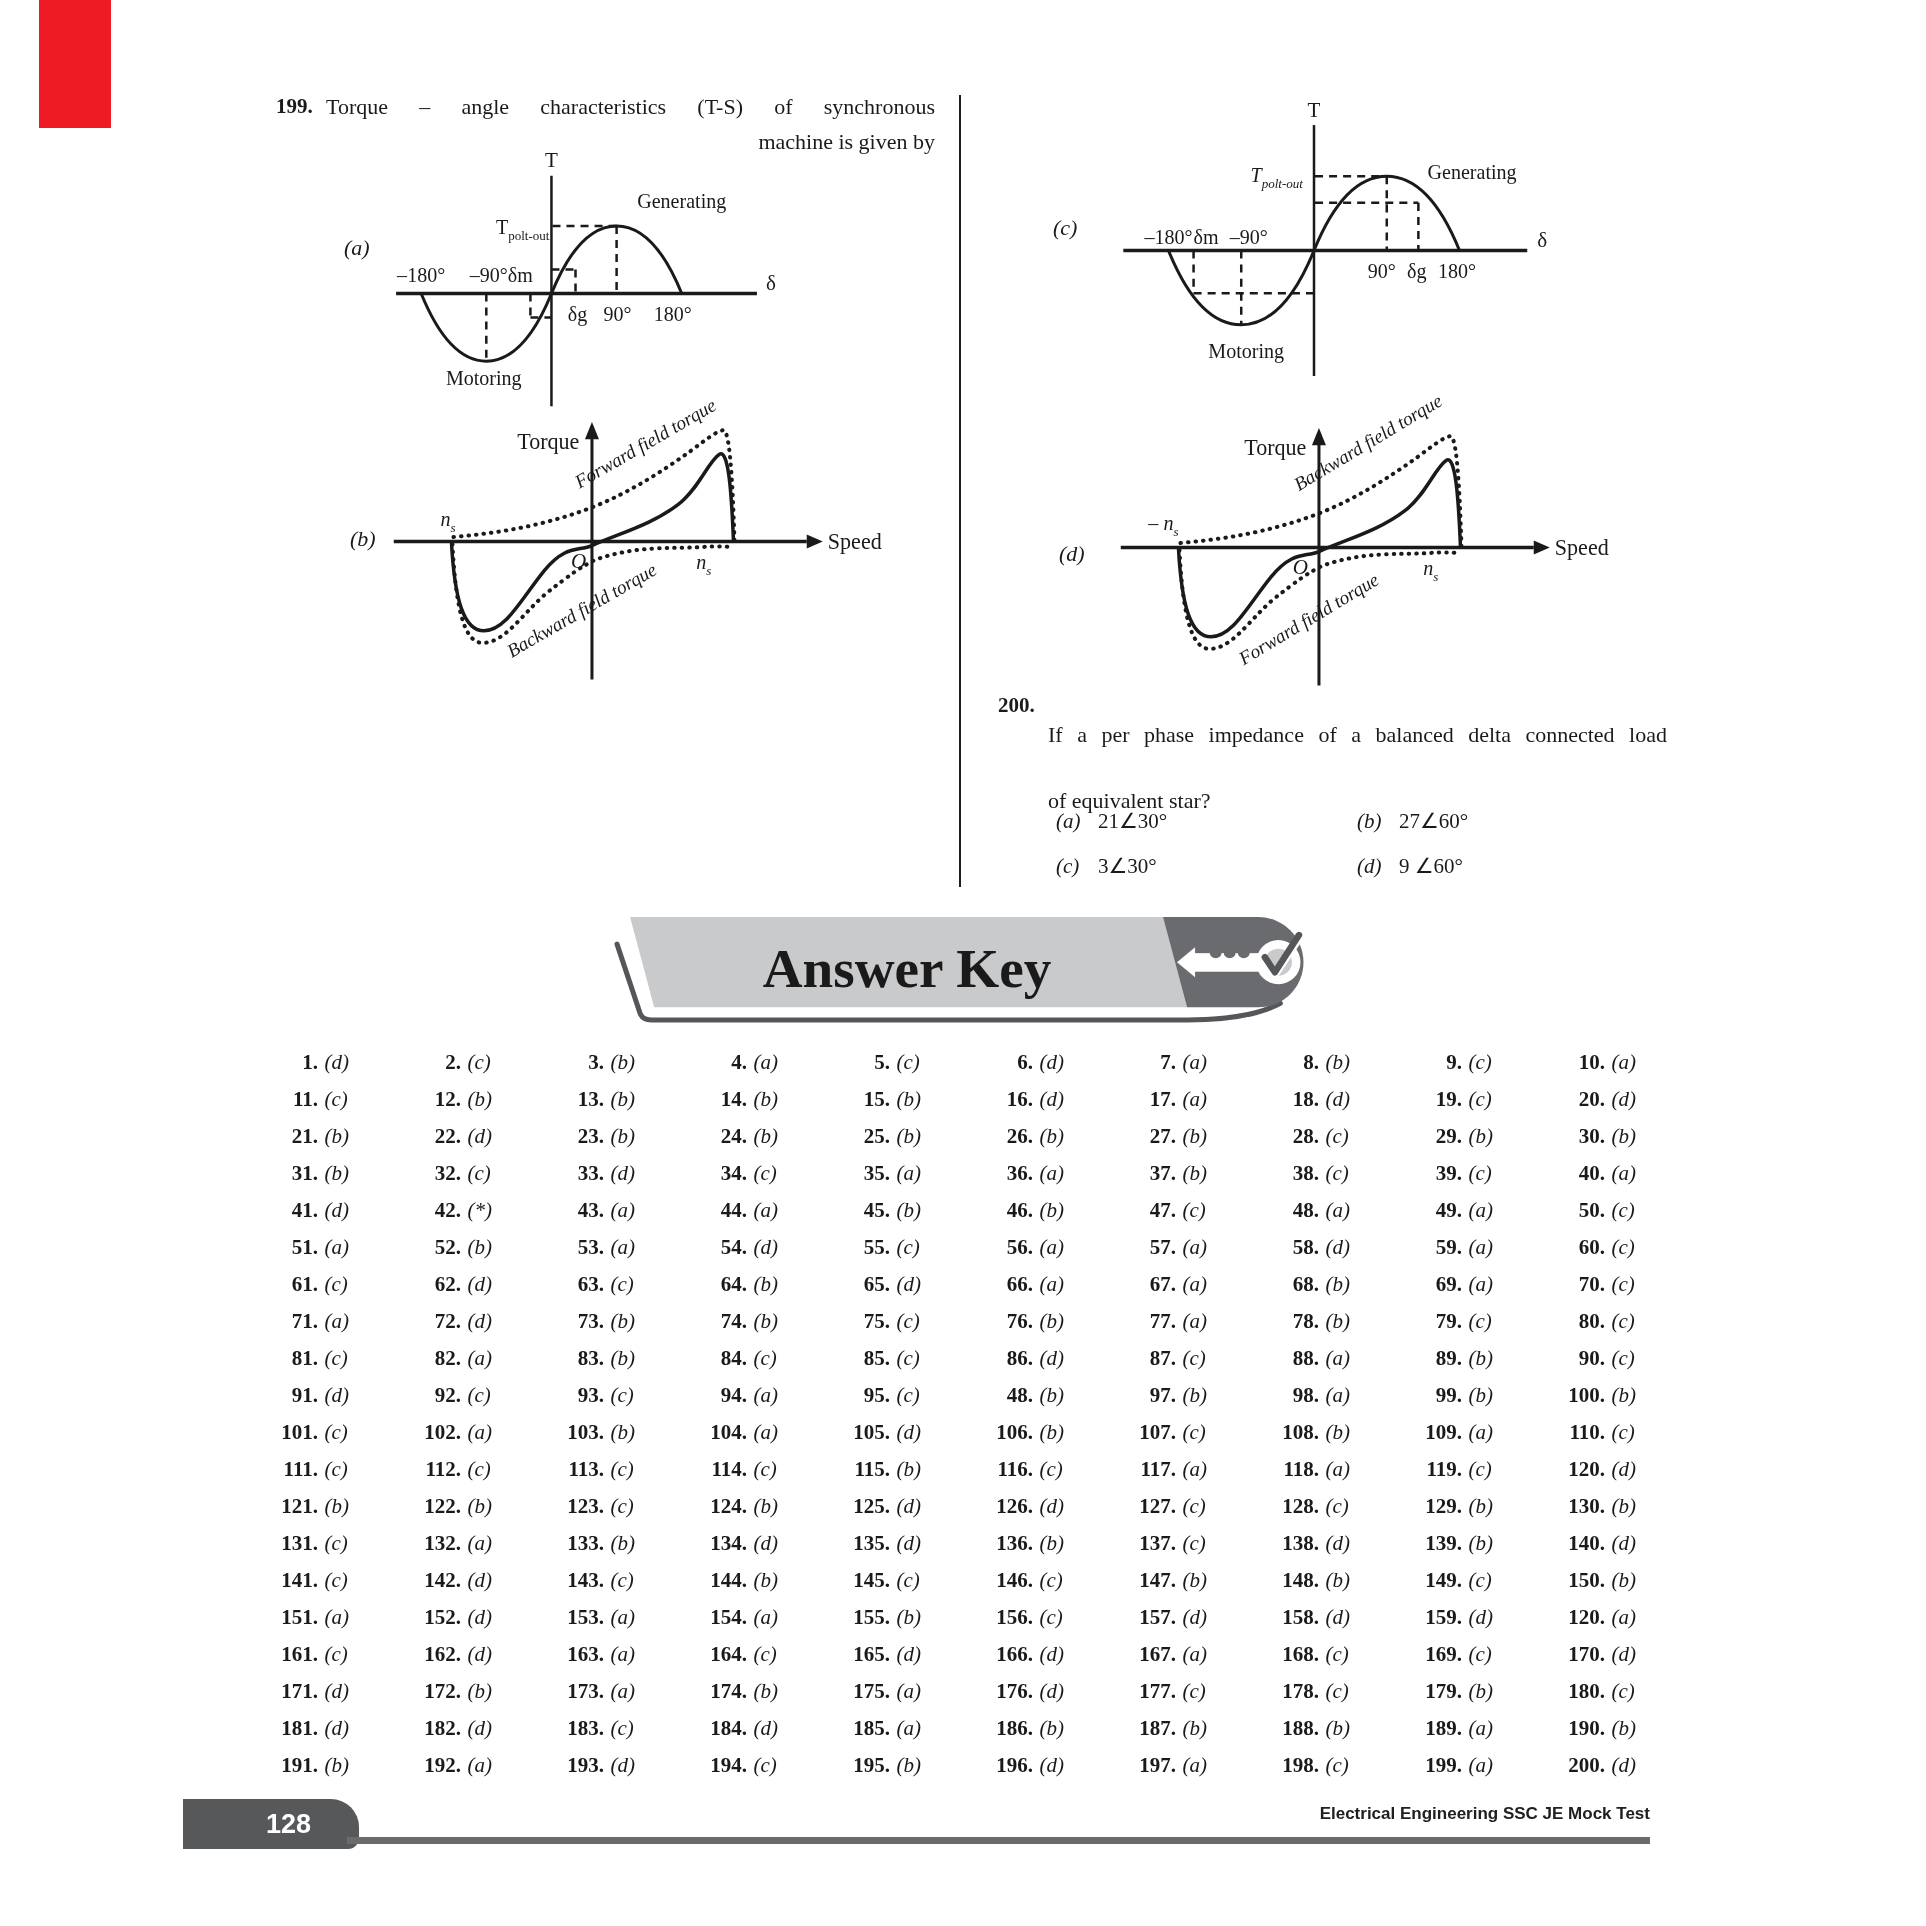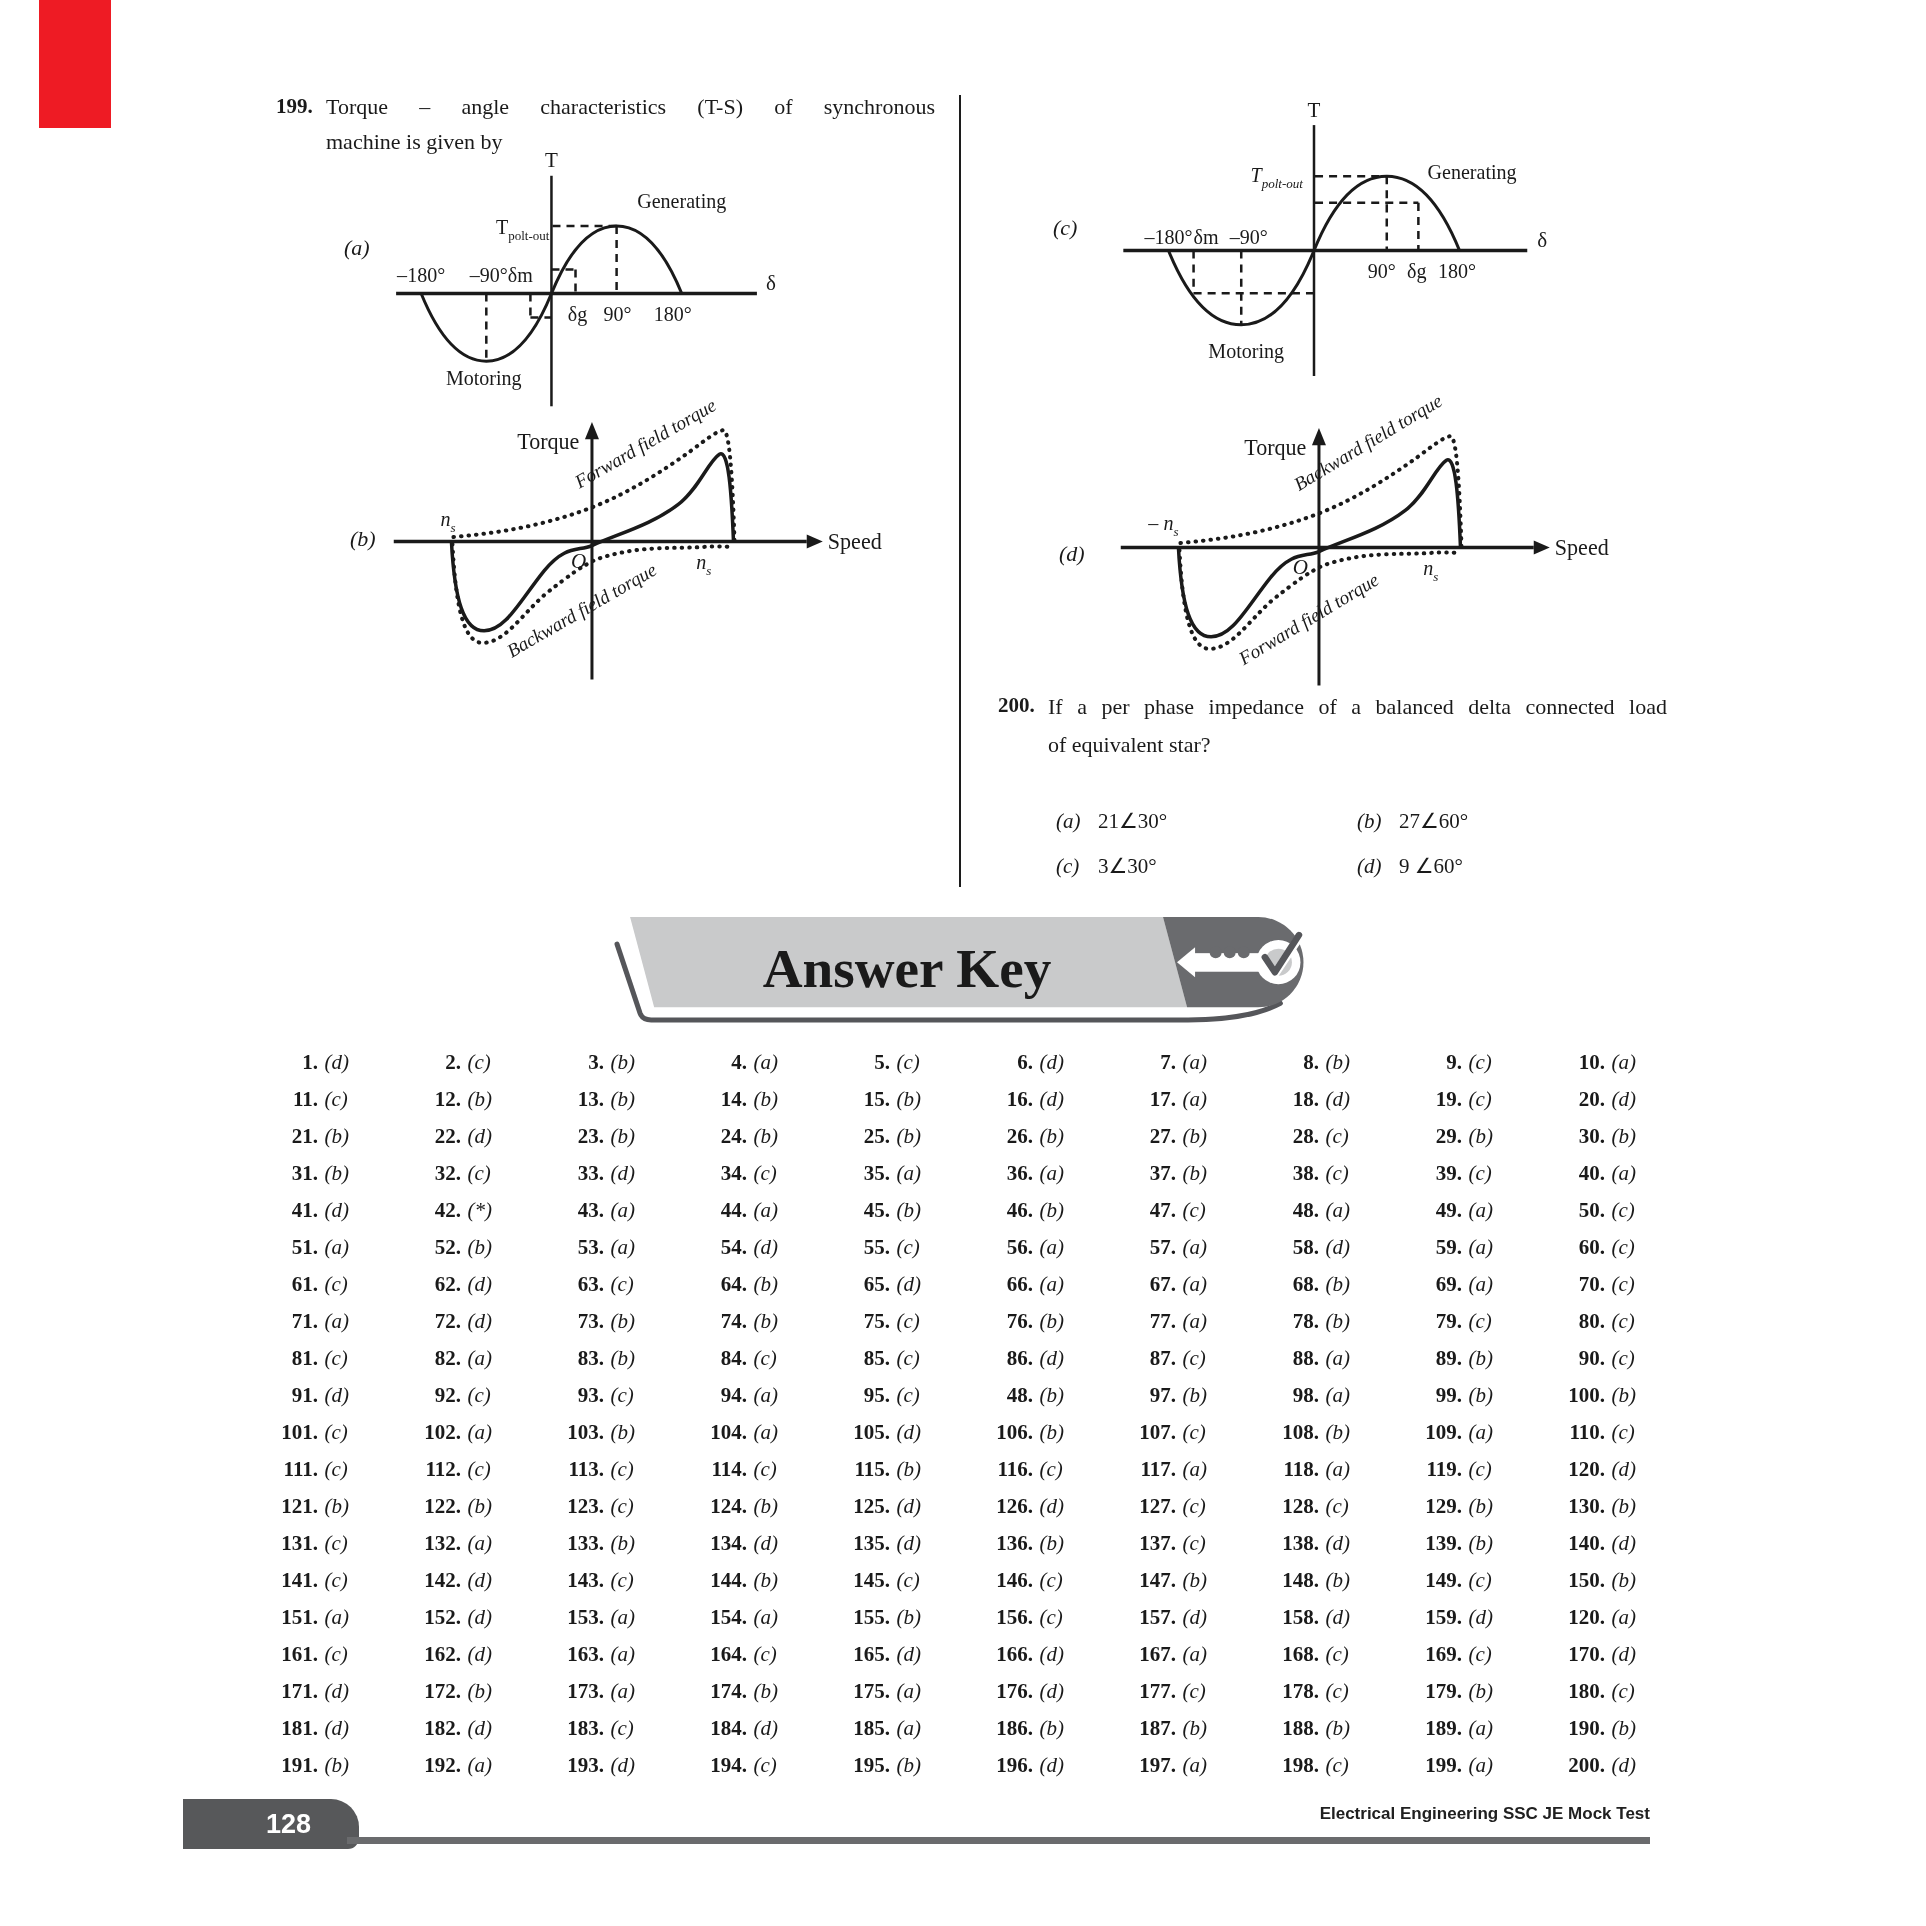--- a/index.html
+++ b/index.html
@@ -8,22 +8,22 @@
     font-family:"Liberation Serif","DejaVu Serif",serif;color:#1a1a1a;
   }
   .abs{position:absolute;}
   svg{overflow:visible;display:block;}
   svg text{font-family:"Liberation Serif","DejaVu Serif",serif;fill:#1a1a1a;}
 
   
   .qblock{display:flex;align-items:flex-start;}
   .qnum{font-weight:bold;font-size:21px;line-height:35px;width:50px;flex:0 0 50px;}
   .qtext{font-size:22px;}
-  .q199 .qtext div{line-height:35px;width:609px;}
-  .q200 .qtext div{line-height:38px;width:619px;}
+  .q199 .qtext div{line-height:35px;width:609px;text-align:right;}
+  .q200 .qtext div{line-height:38px;width:619px;margin-top:28px;}
   .just{text-align:justify;text-align-last:justify;}
   .optgrid{display:grid;grid-template-columns:301px 301px;row-gap:20px;font-size:21px;}
   .opt{display:flex;align-items:baseline;}
   .opt-label{font-style:italic;width:42px;flex:0 0 42px;}
   .opt-val{font-family:"Liberation Serif","DejaVu Sans",serif;}
   .tag{font-style:italic;font-size:22px;}
 
   .divider{width:2px;background:#1c1c1c;}
   .redtab{background:#ee1b24;}
 

